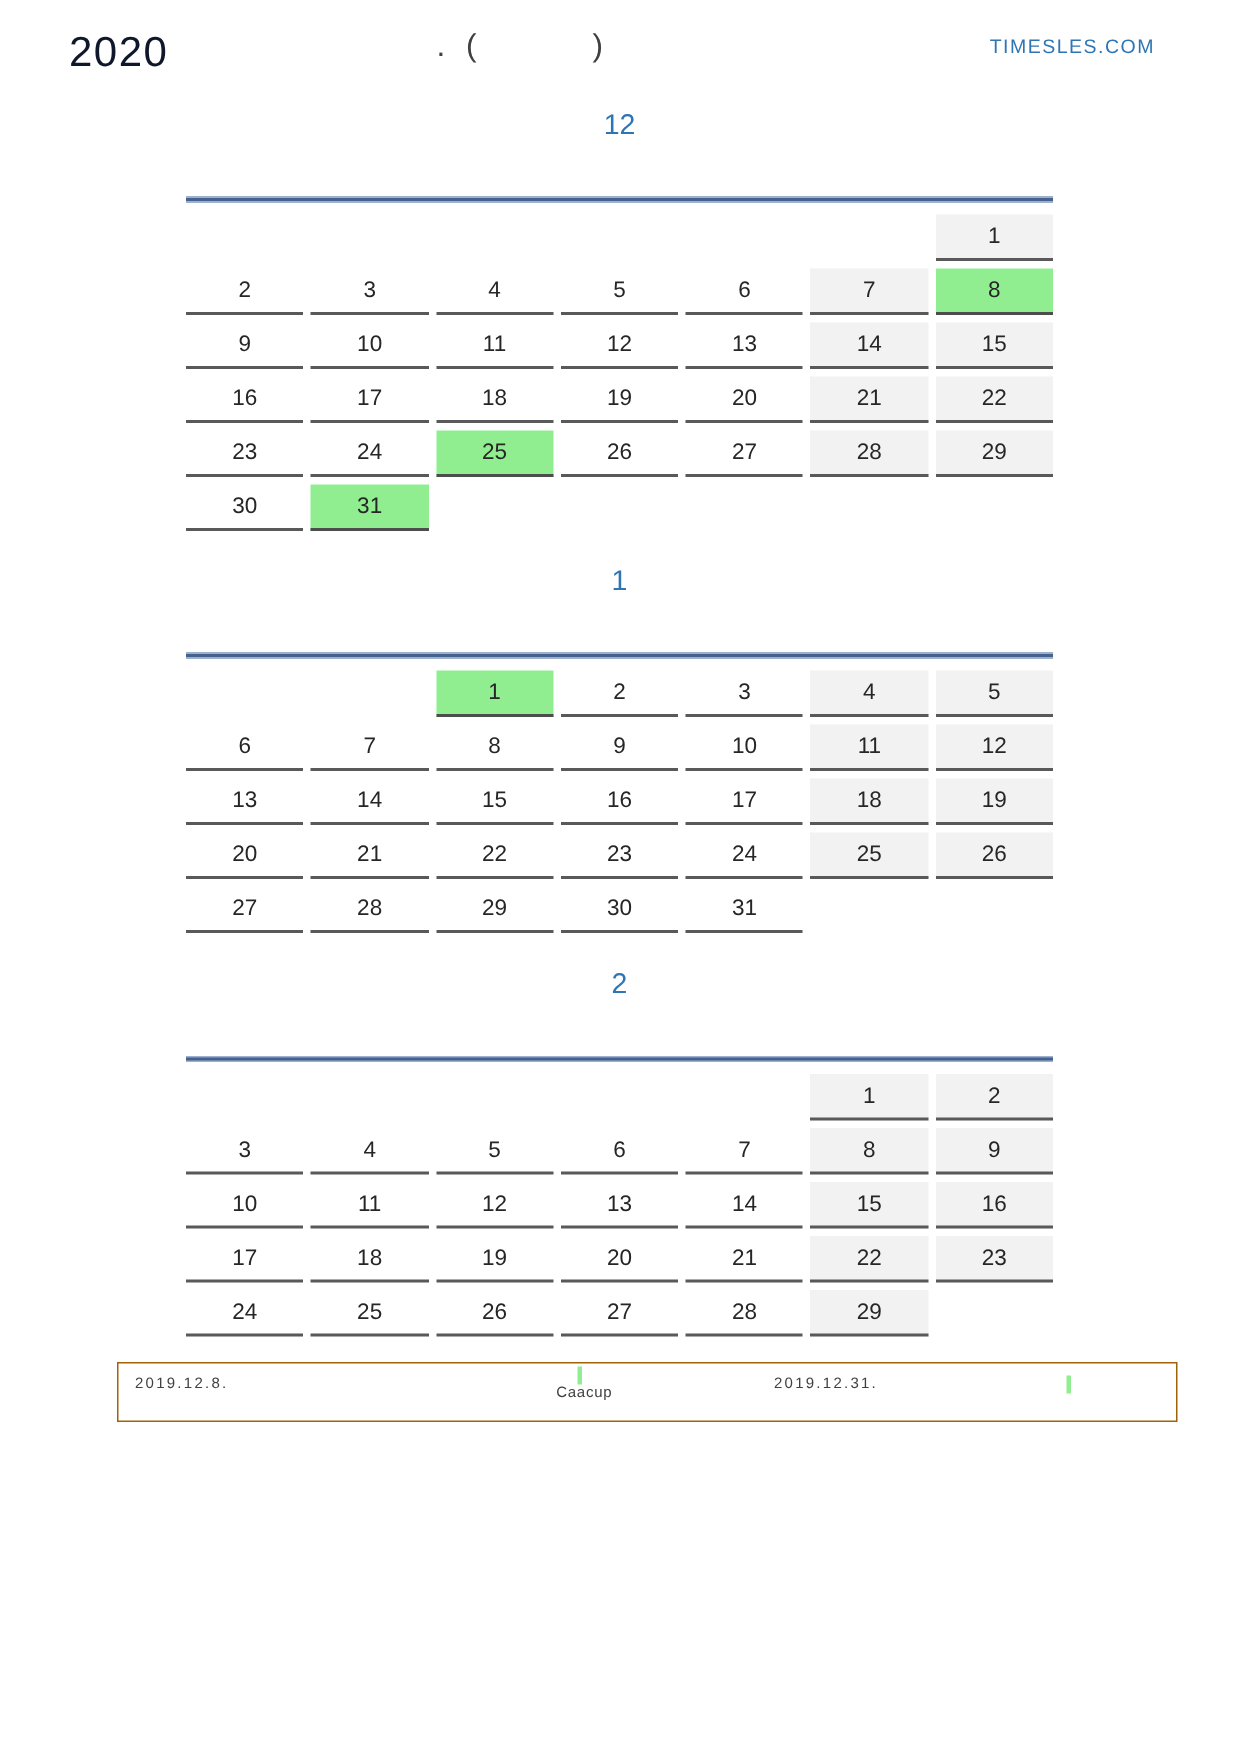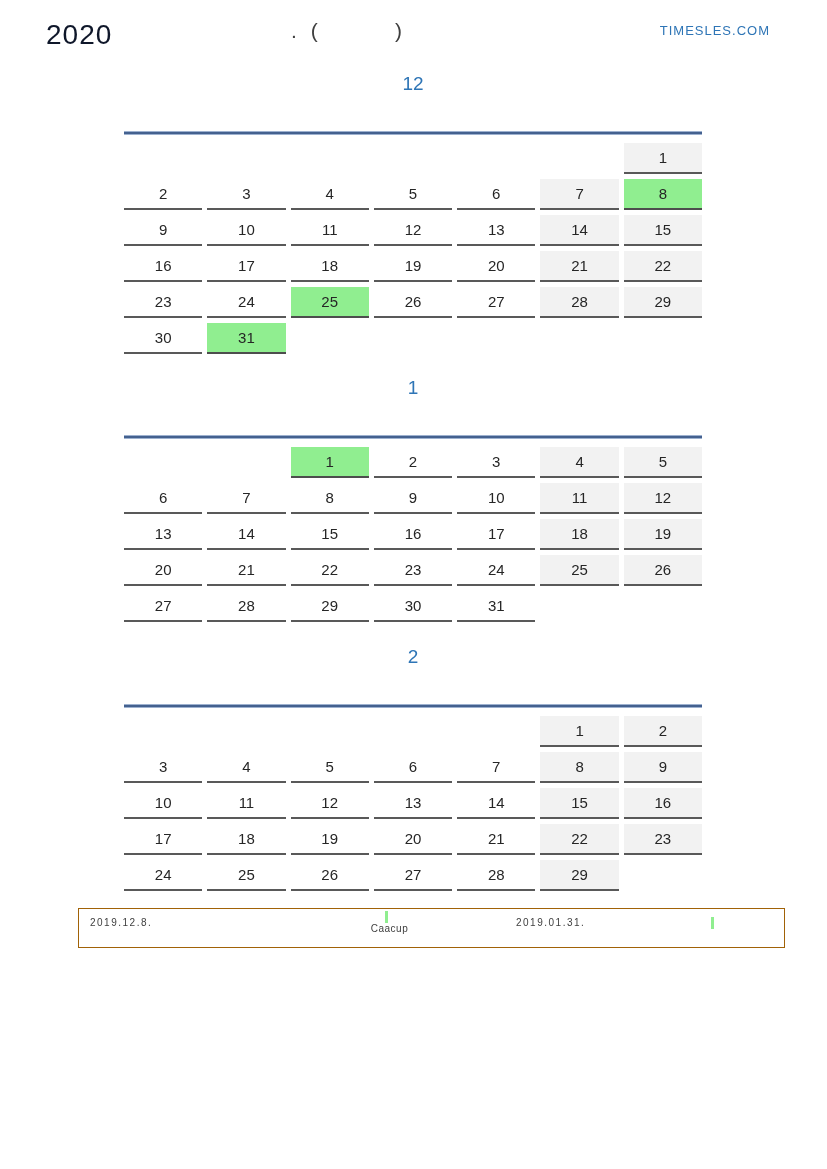--- a/index.html
+++ b/index.html
@@ -208,21 +208,21 @@
       </div>
     </div>
 
   <div class="legend" id="legend">
       <div class="legend-row">
         <div class="legend-date">2019.12.8.</div>
         <div class="legend-name">
           <span class="legend-bar"></span>
           <span>Caacup</span>
         </div>
-        <div class="legend-date">2019.01.31.</div>
+        <div class="legend-date">2019.12.31.</div>
         <div class="legend-name">
           <span class="legend-bar"></span>
           <span></span>
         </div>
       </div>
     </div>
 
 </div>
 
 </body></html>

